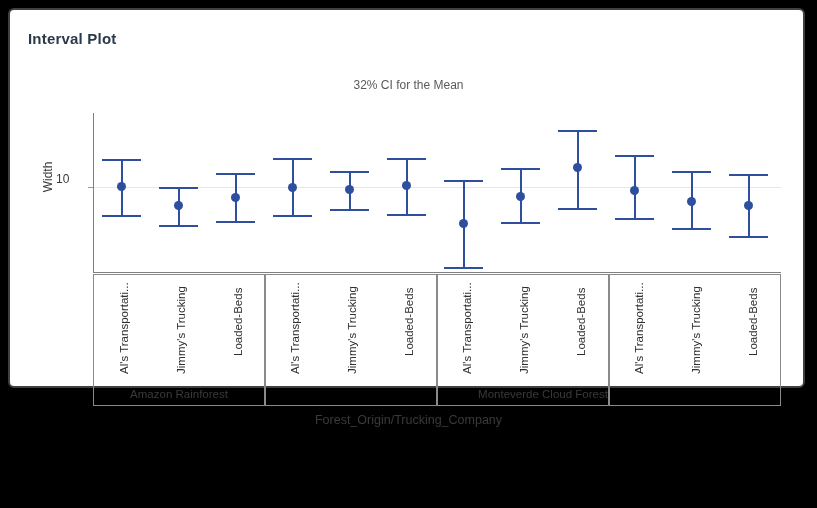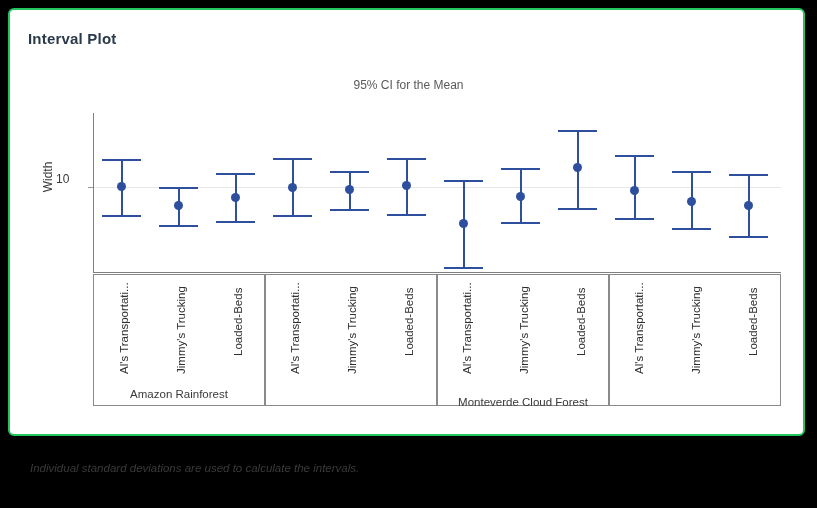--- a/index.html
+++ b/index.html
@@ -12,23 +12,23 @@
     height: 508px;
     overflow: hidden;
     font-family: "Liberation Sans", sans-serif;
   }
 
   #card {
     position: absolute;
     left: 8px;
     top: 8px;
     width: 797px;
-    height: 428px;
+    height: 380px;
     background: #ffffff;
-    border: 2px solid #22c55e;
+    border: 2px solid #404040;
     border-radius: 6px;
     box-sizing: border-box;
   }
 
   #plot-title {
     position: absolute;
     left: 18px;
     top: 20px;
     font-size: 15px;
     font-weight: bold;
@@ -156,21 +156,21 @@
     color: #3a3a3a;
   }
 </style>
 </head>
 <body>
 
 <div id="card">
 
   <div id="plot-title">Interval Plot</div>
 
-  <div id="chart-subtitle">95% CI for the Mean</div>
+  <div id="chart-subtitle">32% CI for the Mean</div>
 
   <div id="plotarea">
 
     <div id="ylabel">Width</div>
     <div id="ytick-10">10</div>
 
     <div class="axis-line" style="left:83px; top:103px; width:1px; height:160px;"></div>
     <div class="axis-line" style="left:83px; top:262px; width:688px; height:1px;"></div>
     <div class="tick-mark" style="left:78px; top:177px;"></div>
 
@@ -251,18 +251,18 @@
 
     <div class="series-label" style="left:451px; top:364px;">Al's Transportati...</div>
     <div class="series-label" style="left:508px; top:364px;">Jimmy's Trucking</div>
     <div class="series-label" style="left:565px; top:346px;">Loaded-Beds</div>
 
     <div class="series-label" style="left:623px; top:364px;">Al's Transportati...</div>
     <div class="series-label" style="left:680px; top:364px;">Jimmy's Trucking</div>
     <div class="series-label" style="left:737px; top:346px;">Loaded-Beds</div>
 
     <div class="panel-group-label" style="left:83px; top:378px; width:172px;">Amazon Rainforest</div>
-    <div class="panel-group-label" style="left:427px; top:386px; width:172px;">Monteverde Cloud Forest</div>
-
+    <div class="panel-group-label" style="left:427px; top:378px; width:172px;padding-left:20px;">Monteverde Cloud Forest</div>
+
+    <div id="xlabel">Forest_Origin/Trucking_Company</div>
   </div>
 
-  <div id="footnote">Individual standard deviations are used to calculate the intervals.</div>
 </div>
 
 </body></html>

